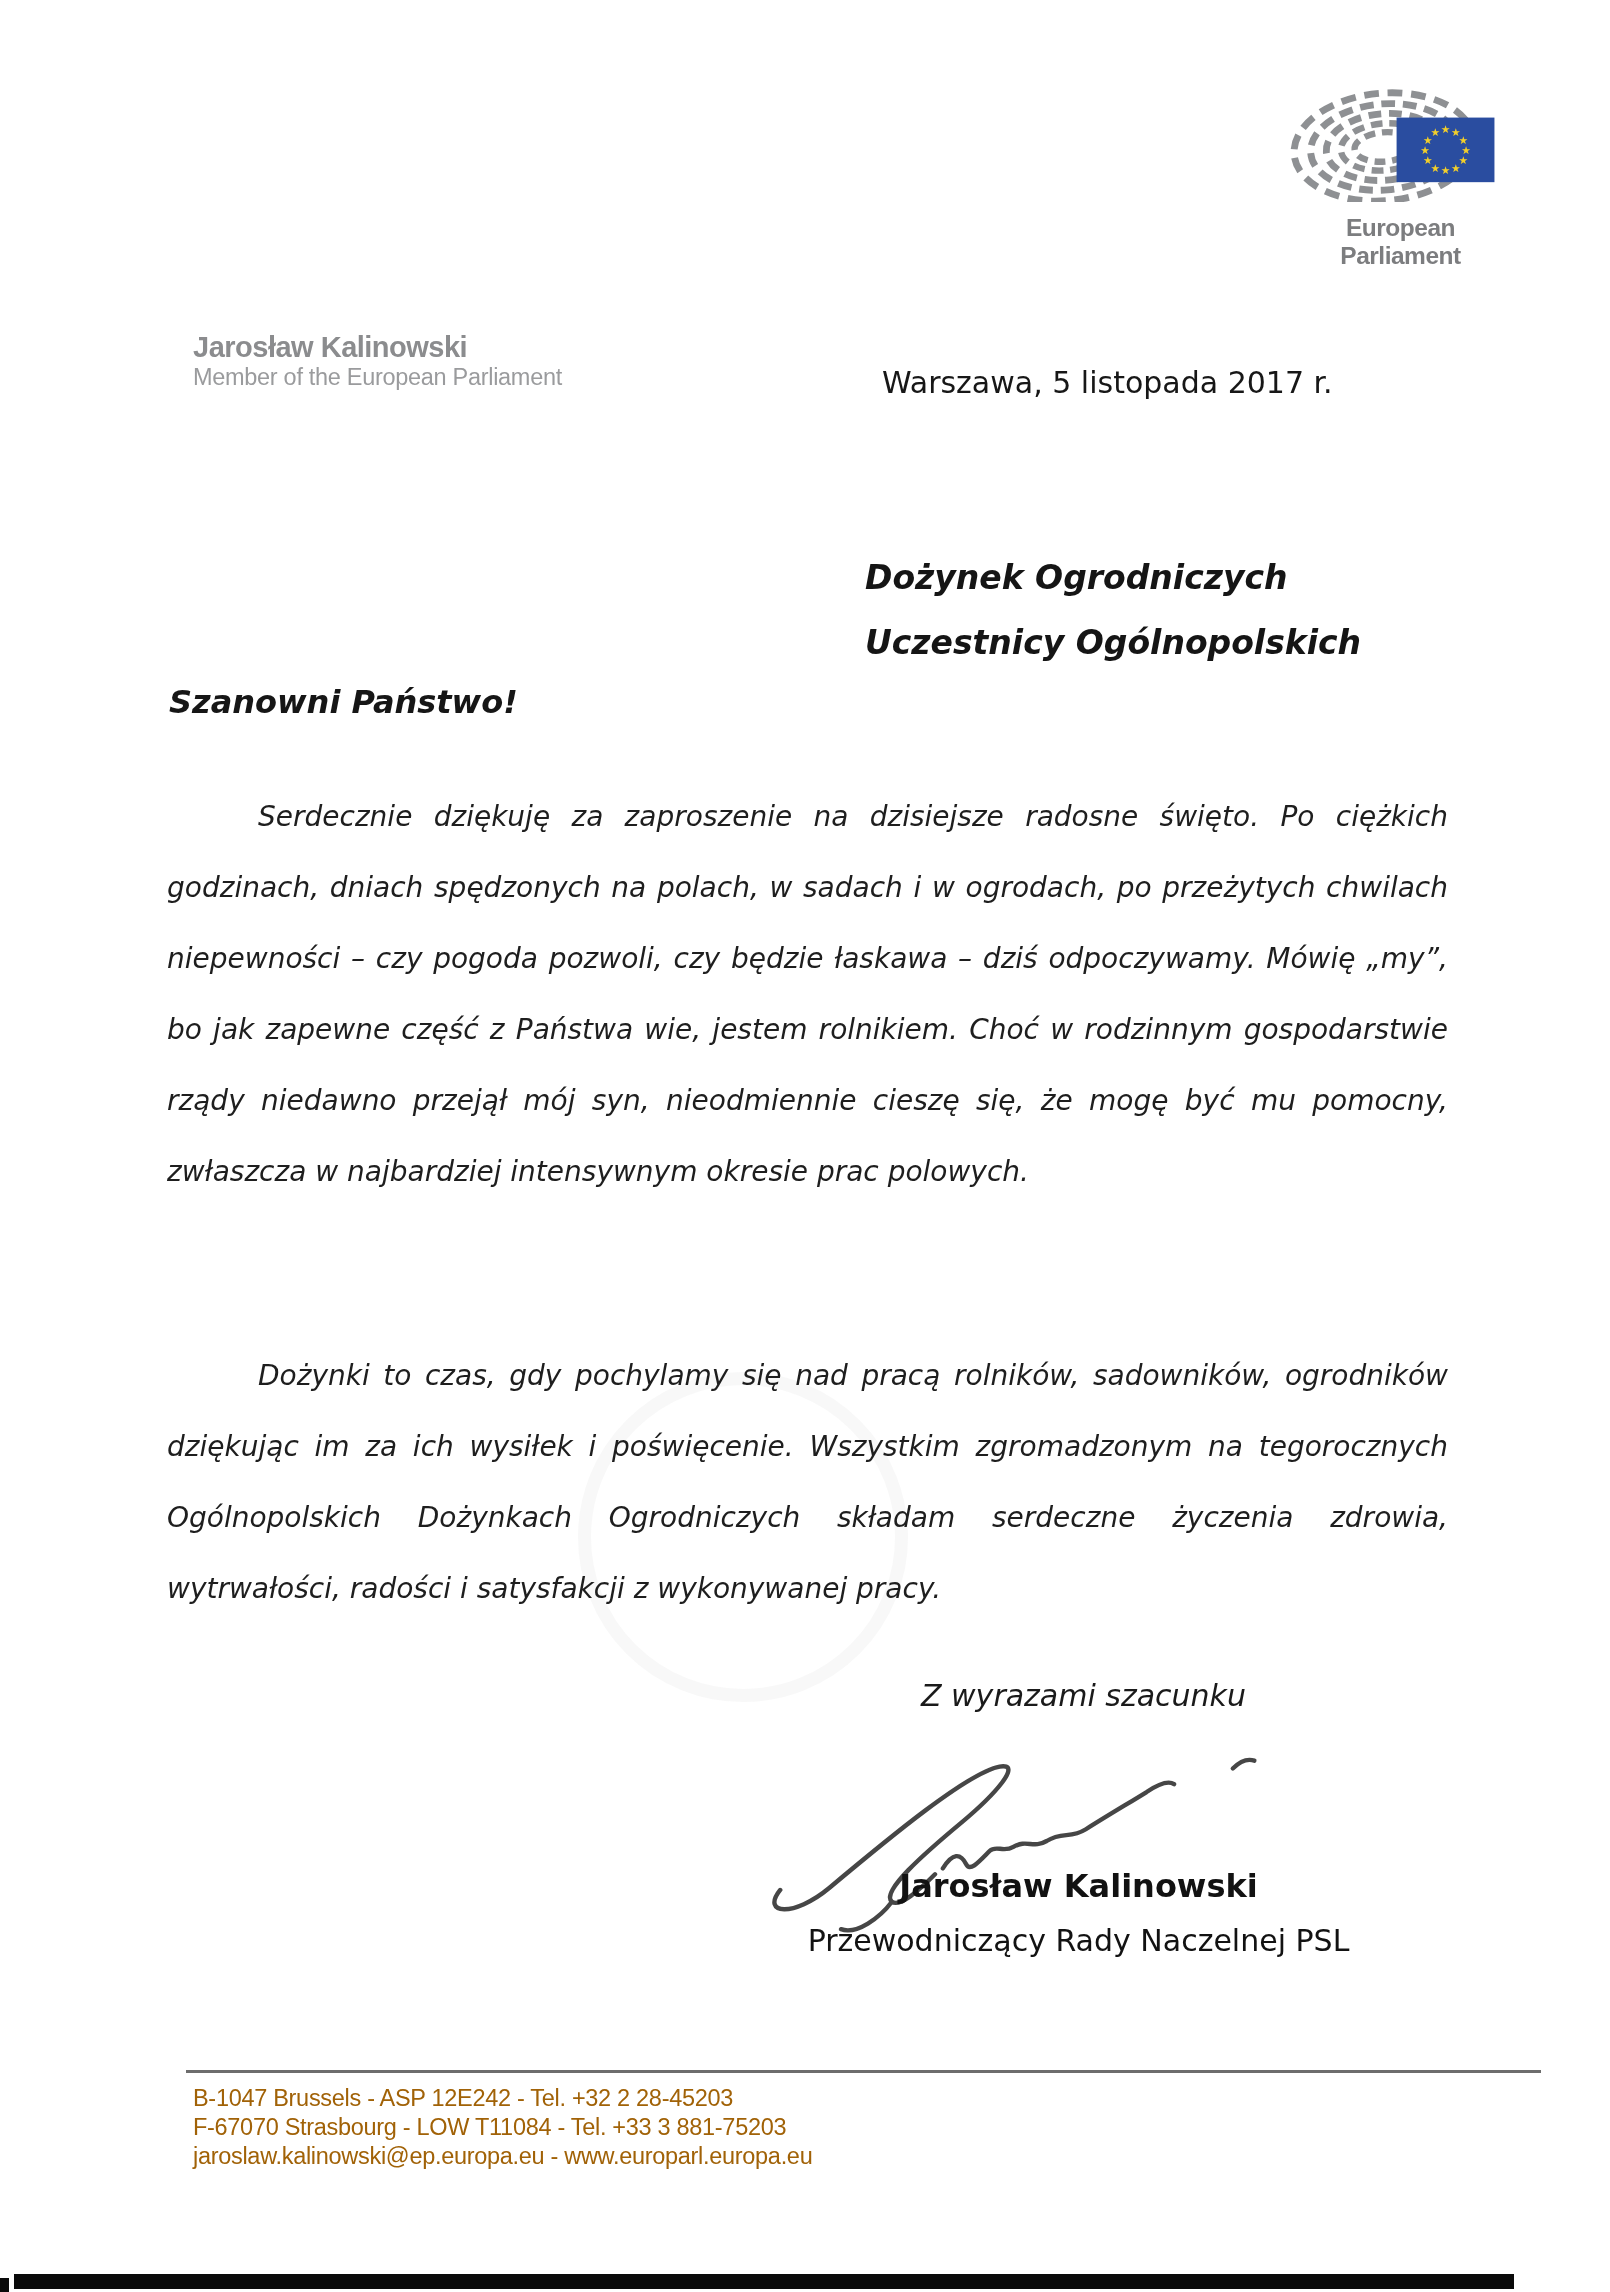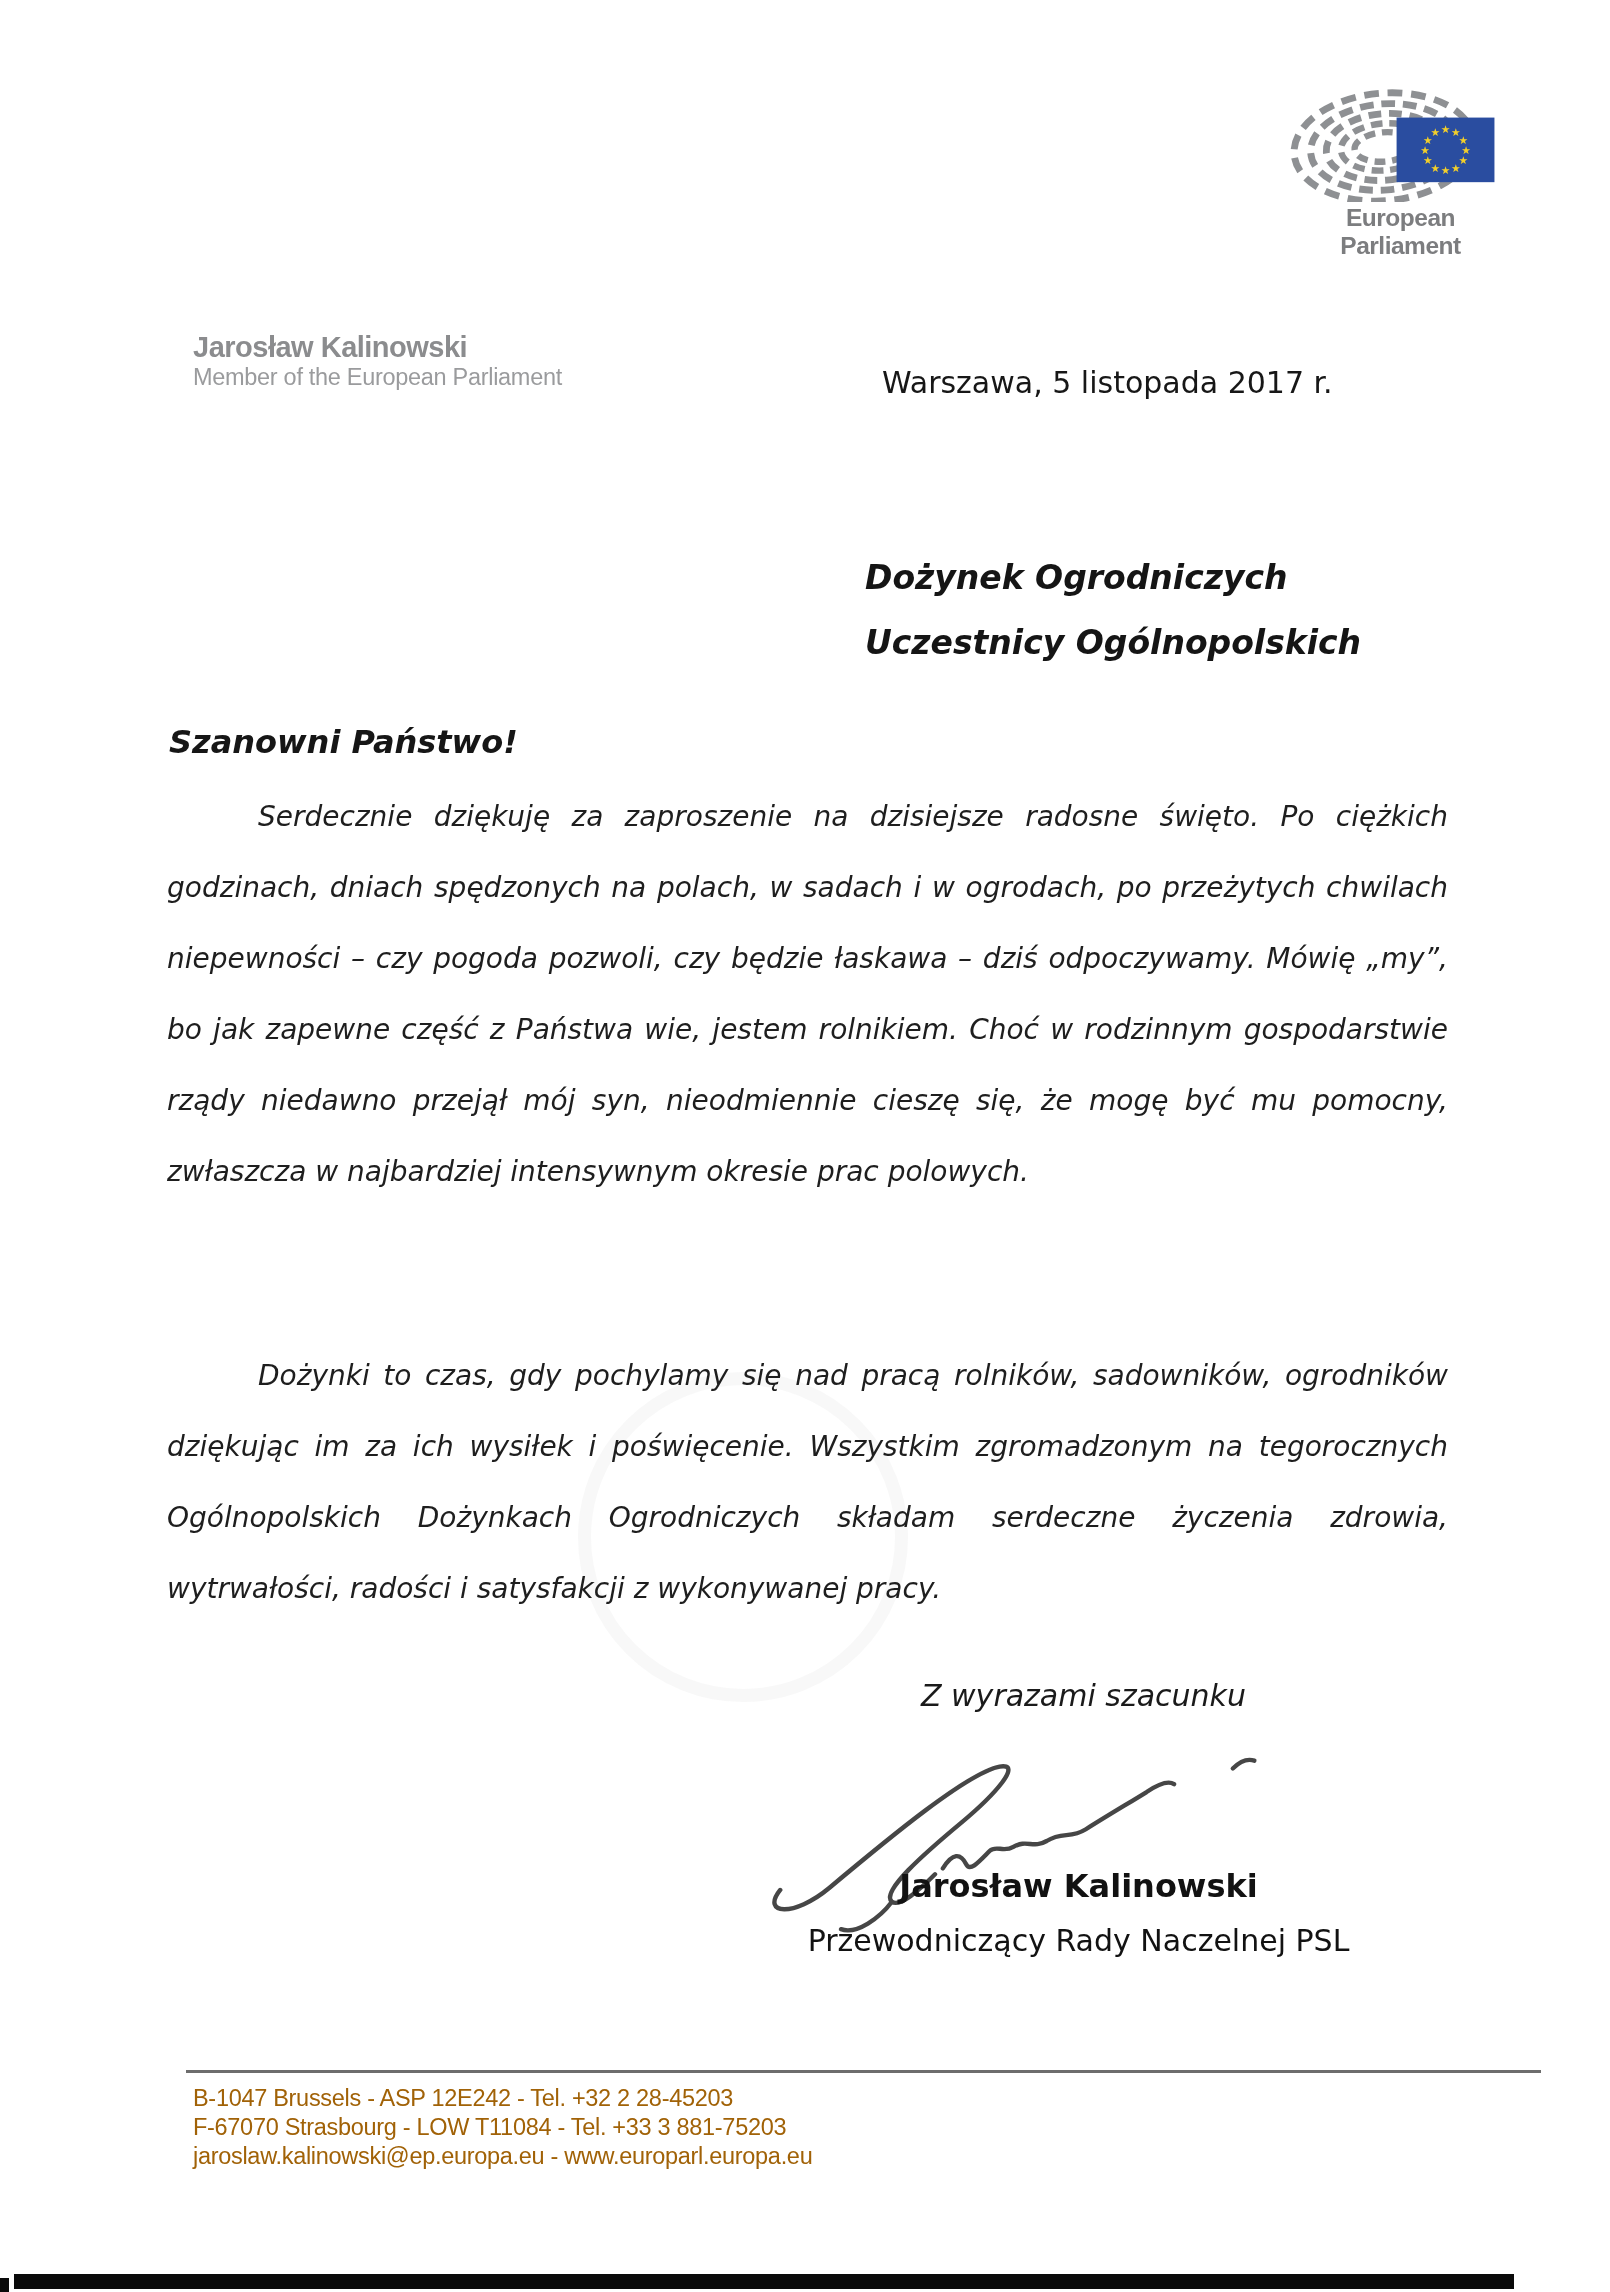--- a/index.html
+++ b/index.html
@@ -9,21 +9,21 @@
     background:#ffffff;
     font-family:"DejaVu Sans", sans-serif;
     color:#1c1c1c;
     overflow:hidden;
     margin:0 auto;
   }
   
   .logo{position:absolute;left:1286px;top:86px;width:235px;}
   .logo svg{display:block;}
   .logo-caption{
-    margin-top:2px;width:229px;text-align:center;
+    margin-top:12px;width:229px;text-align:center;
     font-family:"Liberation Sans", sans-serif;
     font-weight:bold;font-size:24.5px;color:#7c7d7f;letter-spacing:-0.5px;
   }
   
   .sender{position:absolute;left:193px;top:331px;}
   .sender-name{
     font-family:"Liberation Sans", sans-serif;
     font-weight:bold;font-size:29px;color:#8b8c8e;letter-spacing:-0.5px;
   }
   .sender-title{
@@ -35,21 +35,21 @@
     position:absolute;left:882px;top:365px;width:600px;
     font-size:30px;color:#171717;
   }
   
   .addressee{
     position:absolute;left:865px;top:545px;
     font-style:italic;font-weight:bold;font-size:33px;line-height:65px;color:#151515;
   }
   
   .salutation{
-    position:absolute;left:169px;top:723px;
+    position:absolute;left:169px;top:683px;
     font-style:italic;font-weight:bold;font-size:32px;color:#161616;
   }
   
   .para{
     position:absolute;left:167px;width:1281px;
     font-style:italic;font-size:28px;line-height:71px;color:#1e1e1e;
     text-align:justify;text-indent:91px;
   }
   .para1{top:781px;}
   .para2{top:1340px;}

